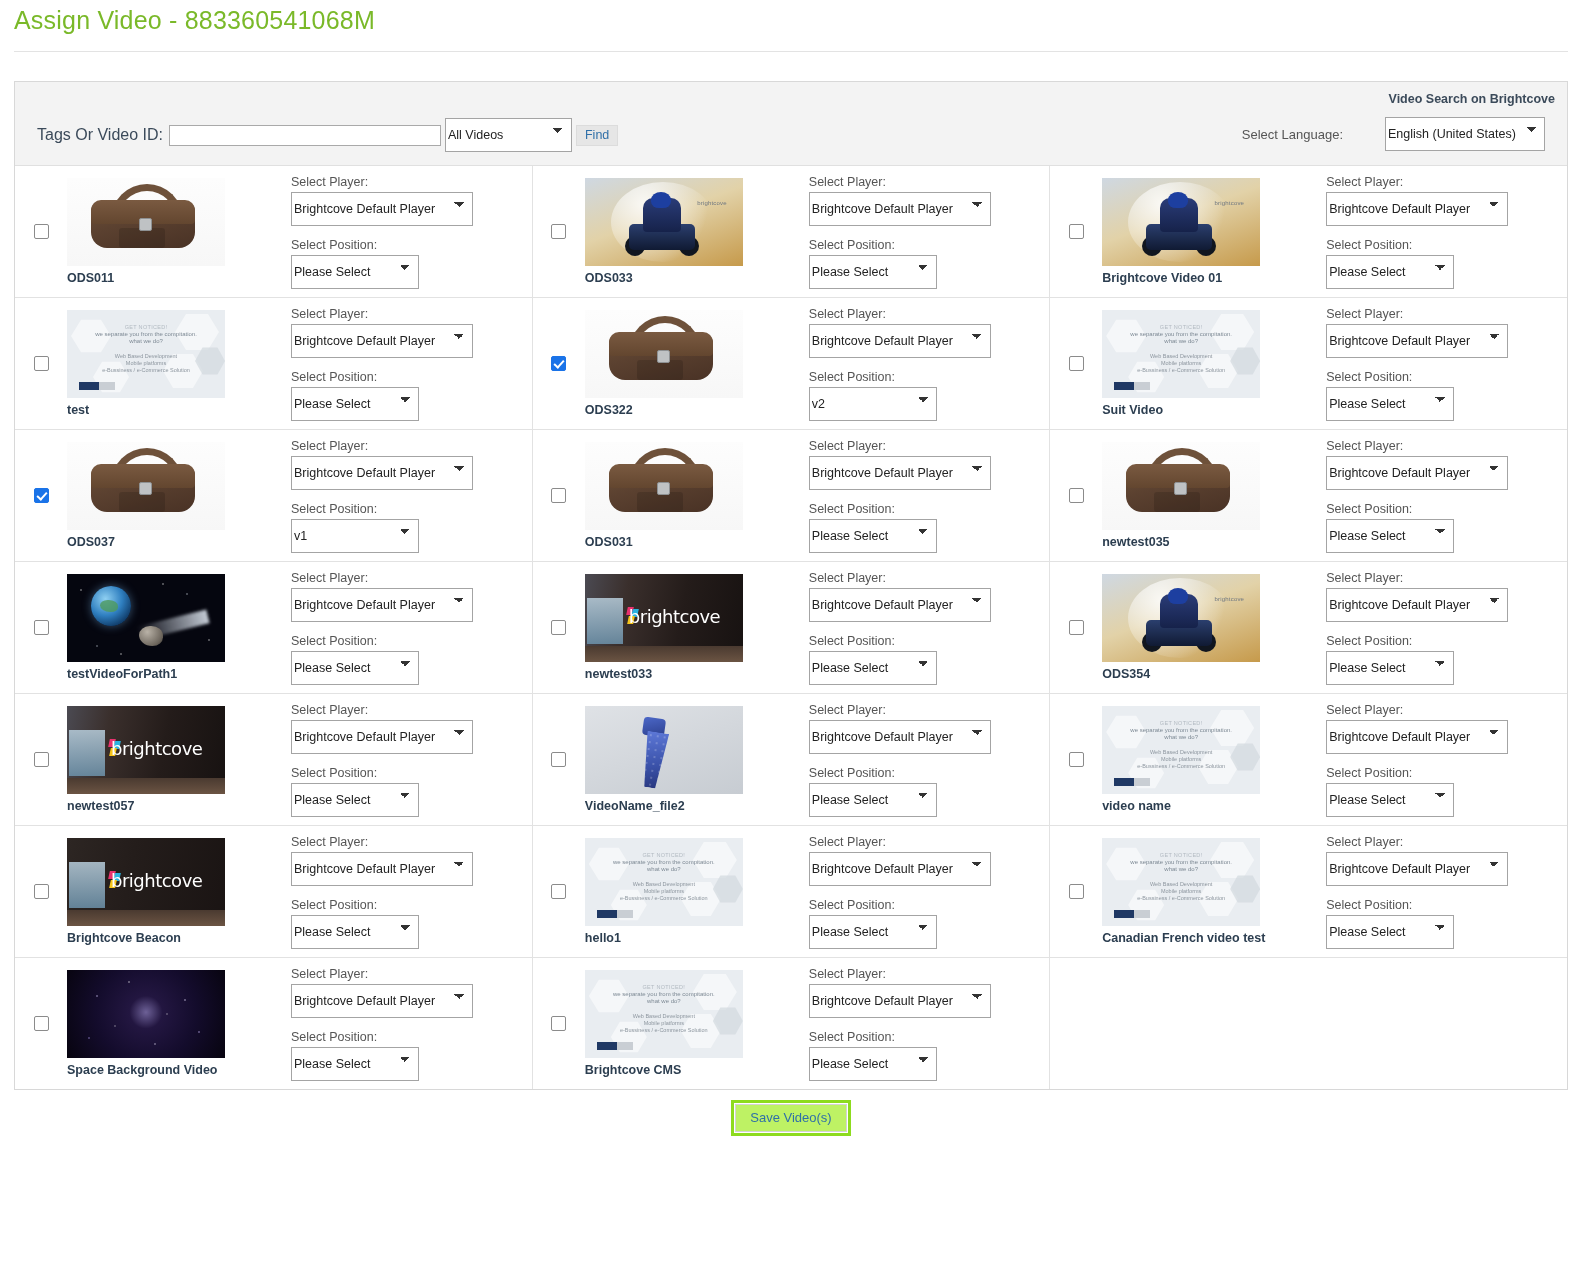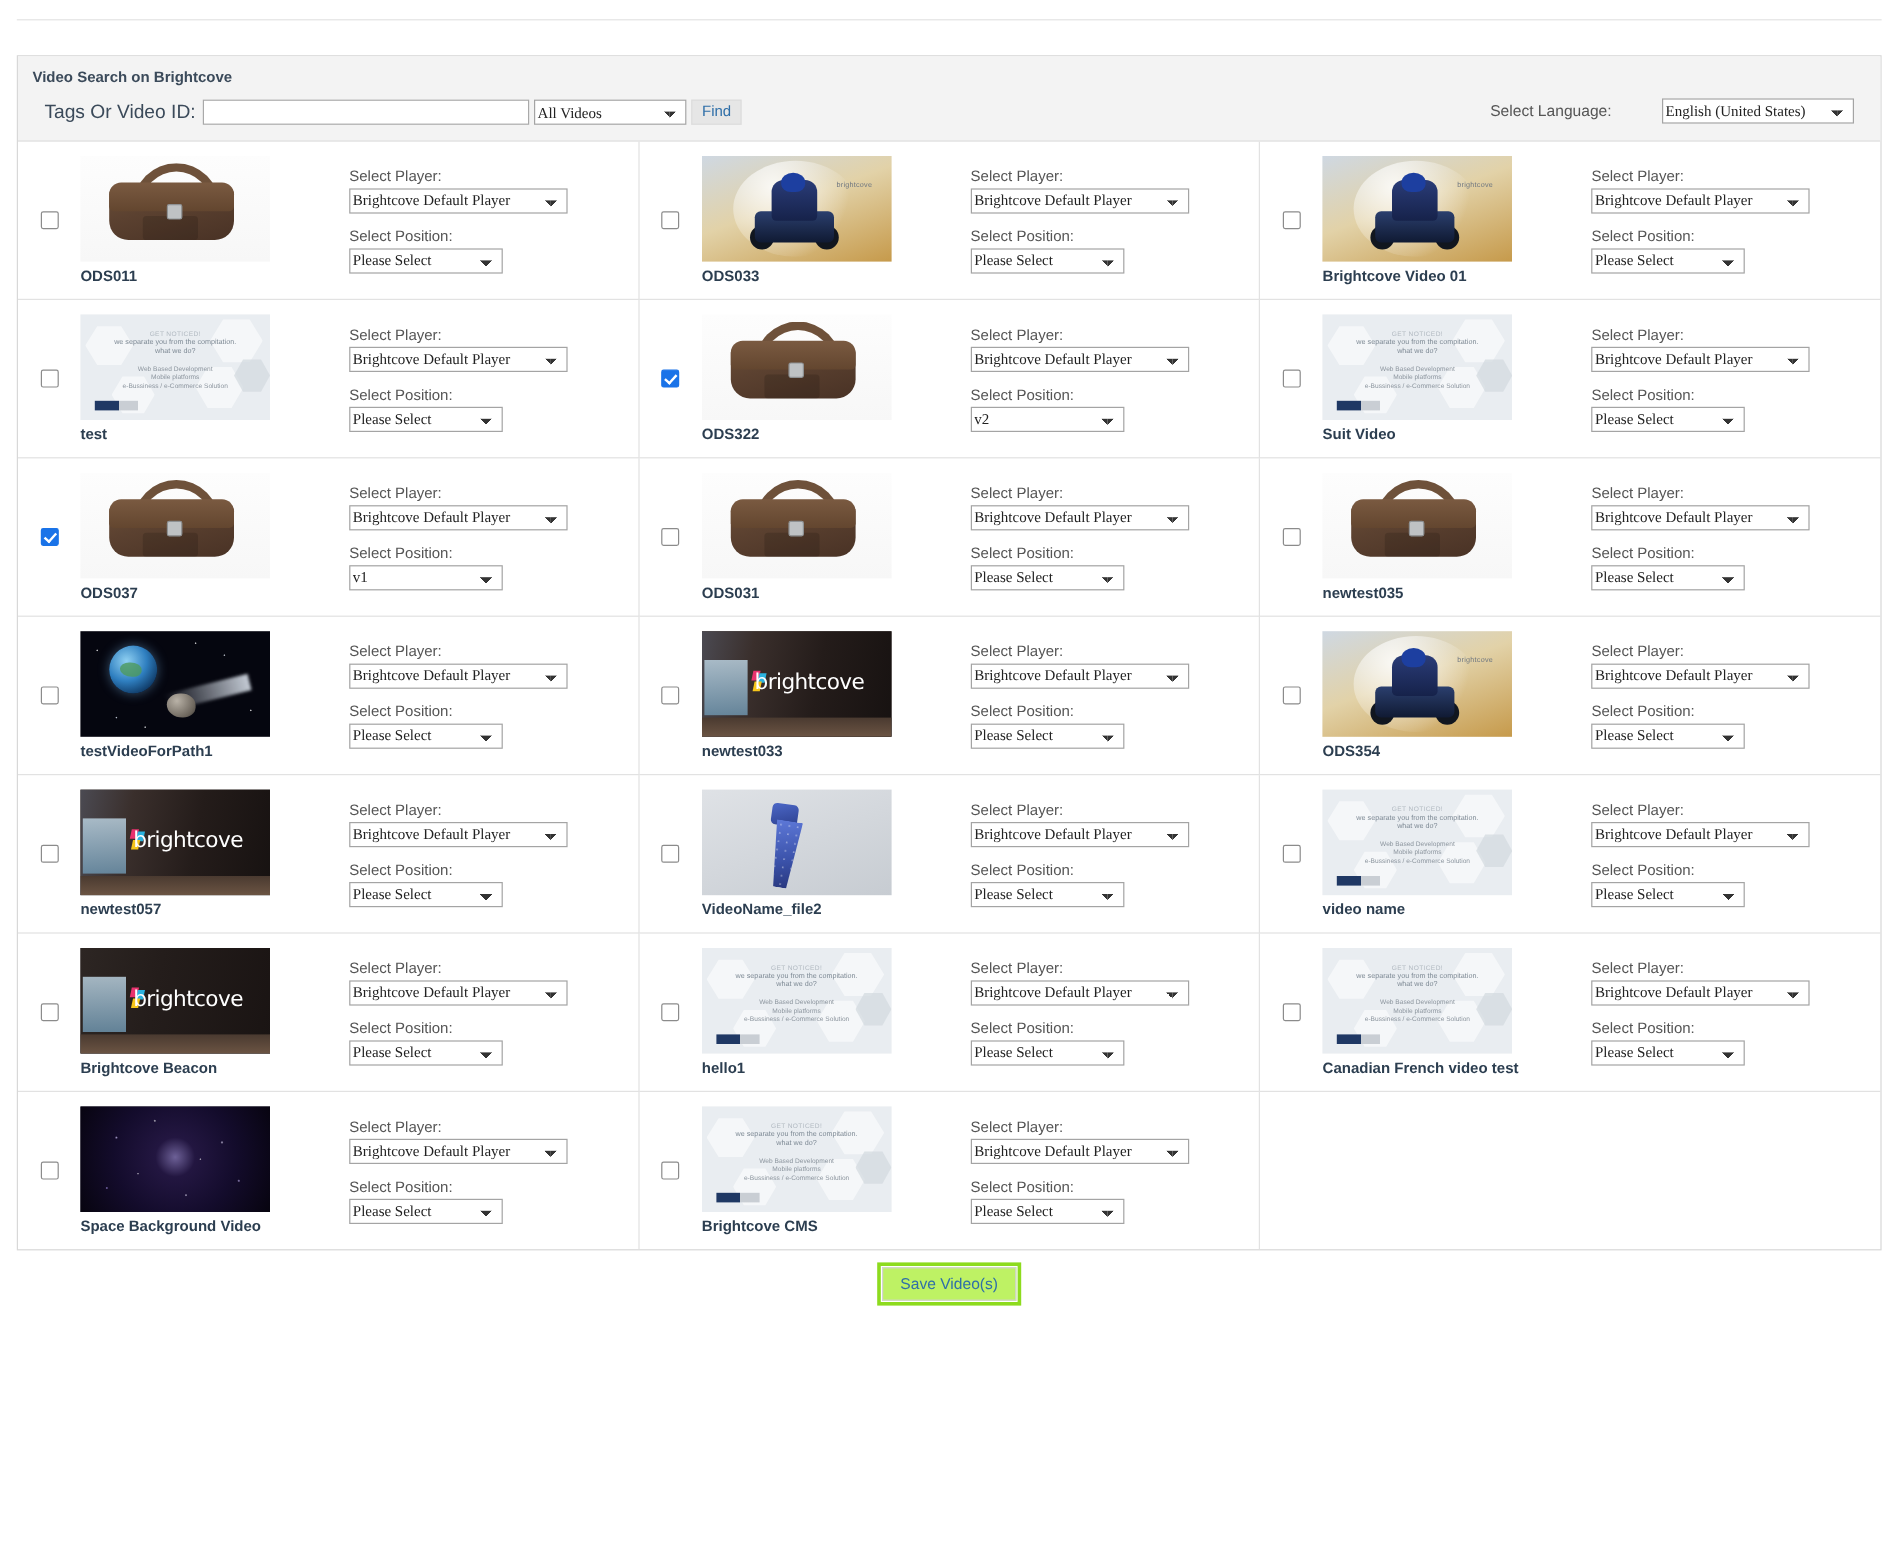--- a/index.html
+++ b/index.html
@@ -34,20 +34,21 @@
   .panel-head {
     background: #f3f3f3;
     border-bottom: 1px solid #e0e0e0;
     padding: 10px 12px 0 12px;
   }
   .panel-head-title {
     font-size: 12.5px;
     font-weight: bold;
     color: #3b4a5a;
     padding-bottom: 12px;
+    text-align: right;
   }
   .search-row {
     display: flex;
     align-items: center;
     padding: 0 0 13px 10px;
     position: relative;
   }
   .search-label {
     font-size: 16px;
     color: #3b4a5a;
@@ -57,25 +58,25 @@
     width: 272px;
     height: 21px;
     border: 1px solid #a9a9a9;
     background: #fff;
     font-size: 12px;
     padding: 1px 3px;
     font-family: "Liberation Sans", sans-serif;
     color: #111;
   }
   .sel {
-    height: 21px;
+    height: 34px;
     border: 1px solid #a4a4a4;
     background: #fff;
     font-size: 12.5px;
-    font-family: Liberation Serif, serif;
+    font-family: Liberation Sans, sans-serif;
     color: #222;
     padding: 0 2px;
     -webkit-appearance: none; appearance: none;
     background-image:
       linear-gradient(45deg, transparent 50%, #333 50%),
       linear-gradient(135deg, #333 50%, transparent 50%);
     background-position:
       calc(100% - 13px) 9px,
       calc(100% - 8px) 9px;
     background-size: 5px 5px, 5px 5px;
@@ -416,20 +417,21 @@
     text-align: center;
     font-size: 13px;
     padding: 14px 0 15px 0;
   }
 </style>
 </head>
 <body>
 
 <div id="page">
 
+  <div class="page-title">Assign Video - 883360541068M</div>
   <div class="title-rule"></div>
 
   <div class="panel">
 
     <div class="panel-head">
       <div class="panel-head-title">Video Search on Brightcove</div>
 
       <div class="search-row">
         <span class="search-label">Tags Or Video ID:</span>
         <input class="txt-input" type="text" placeholder="" style="">

